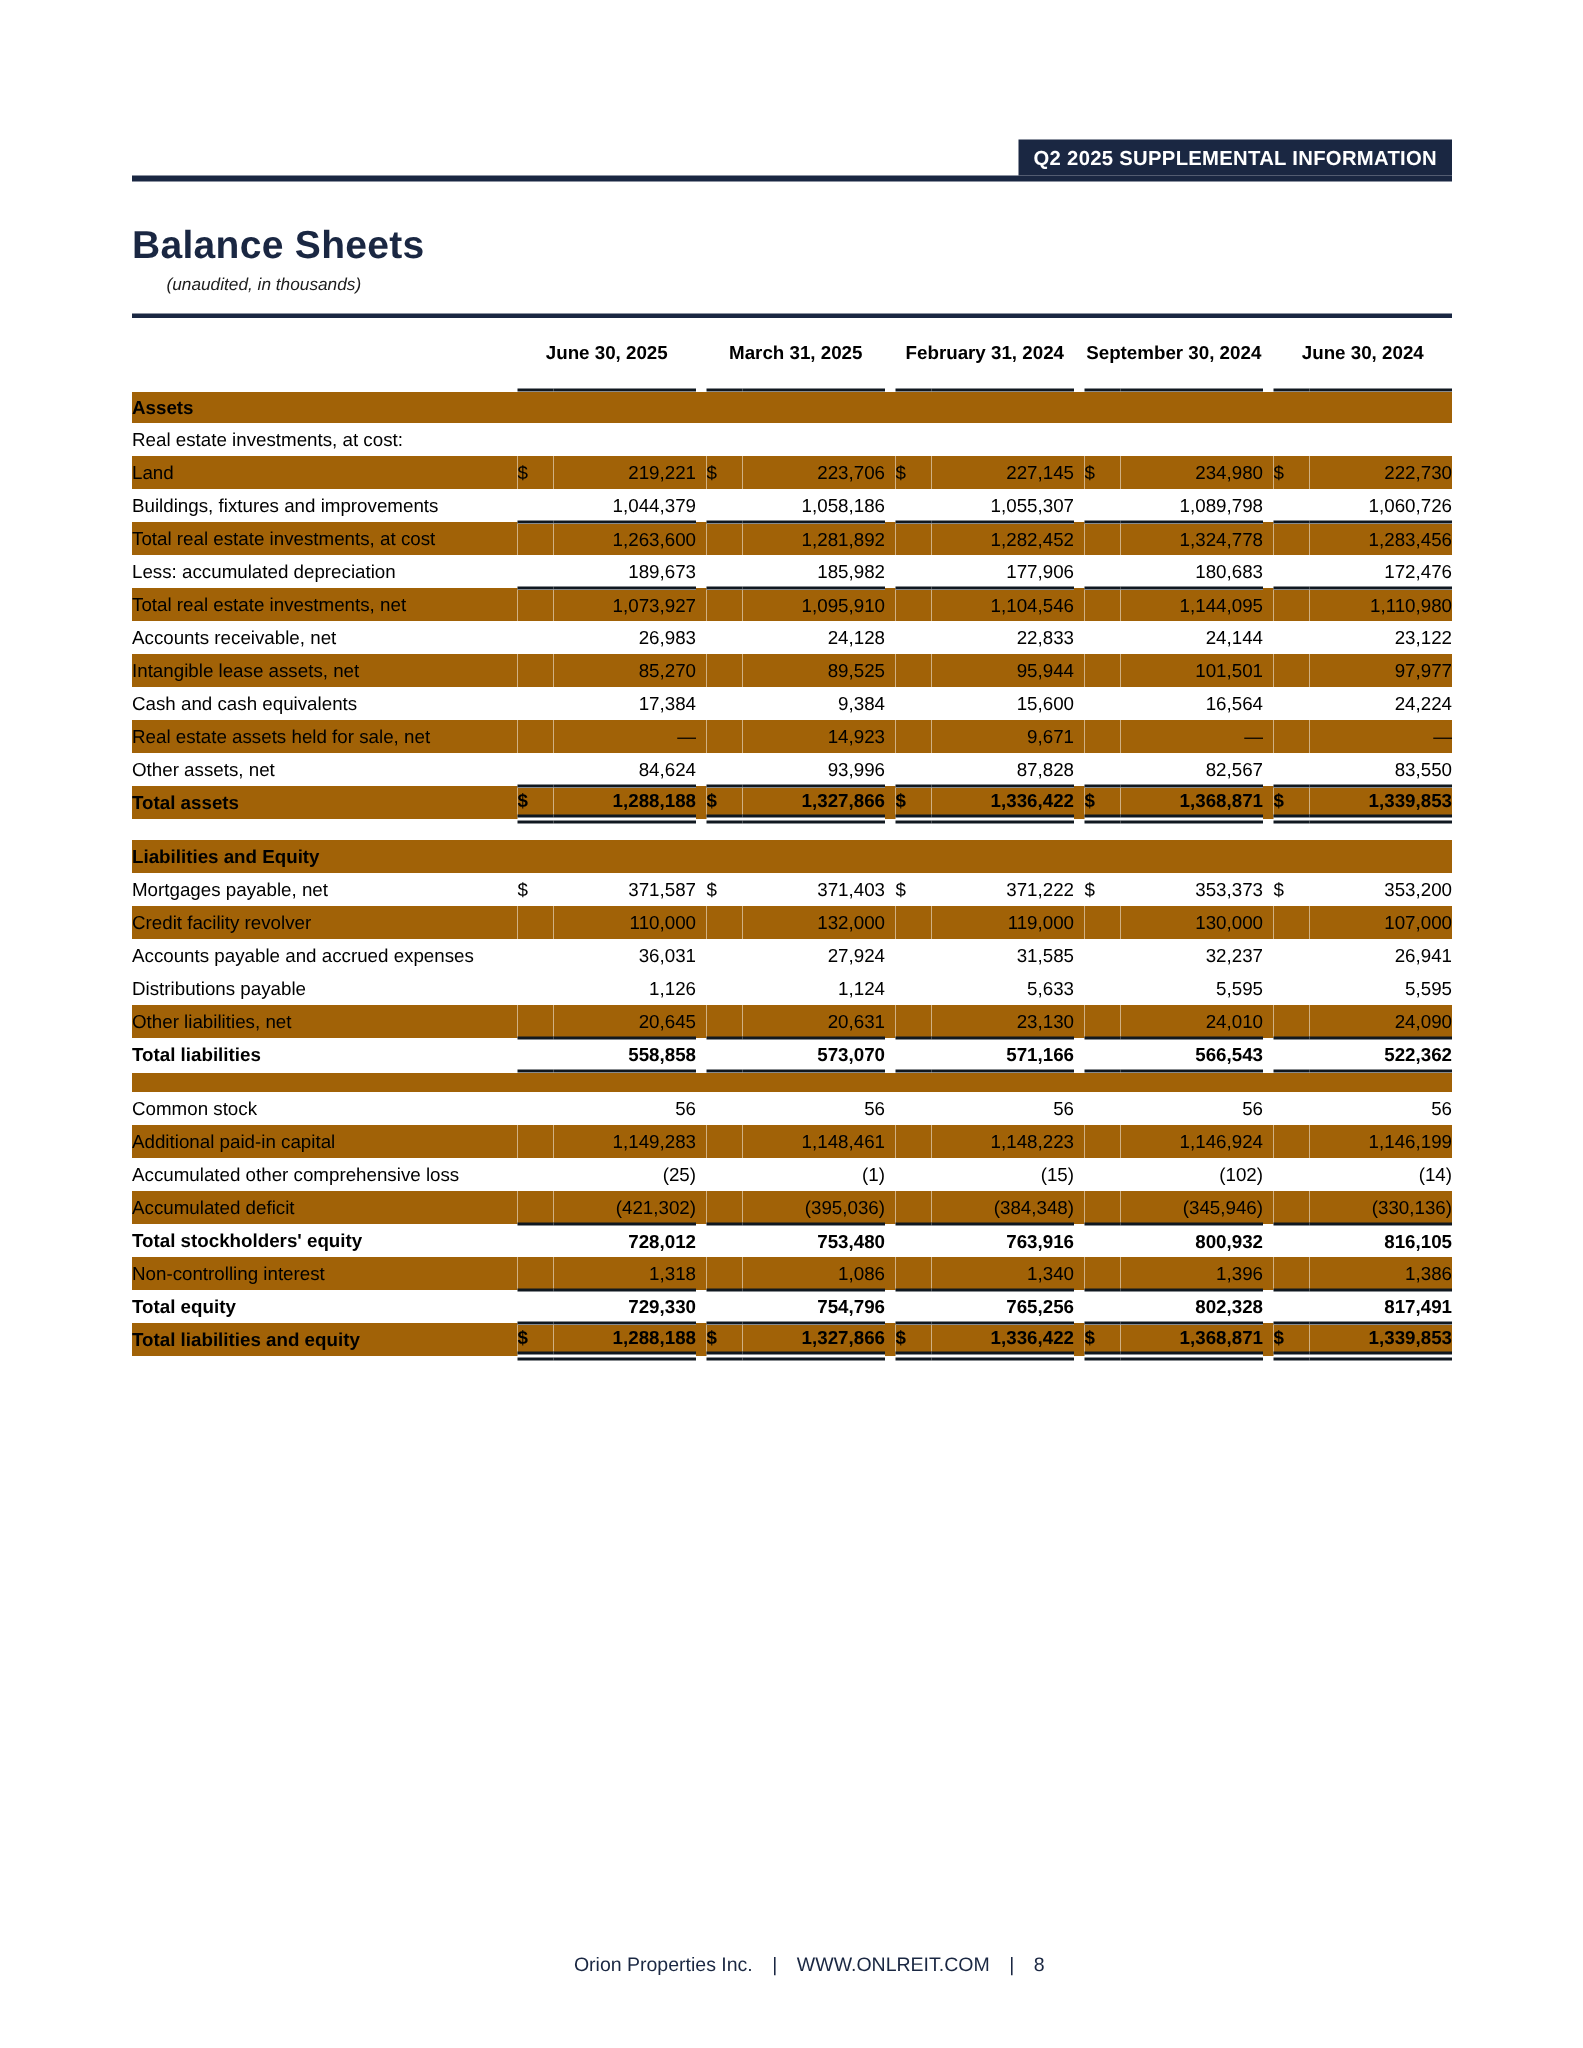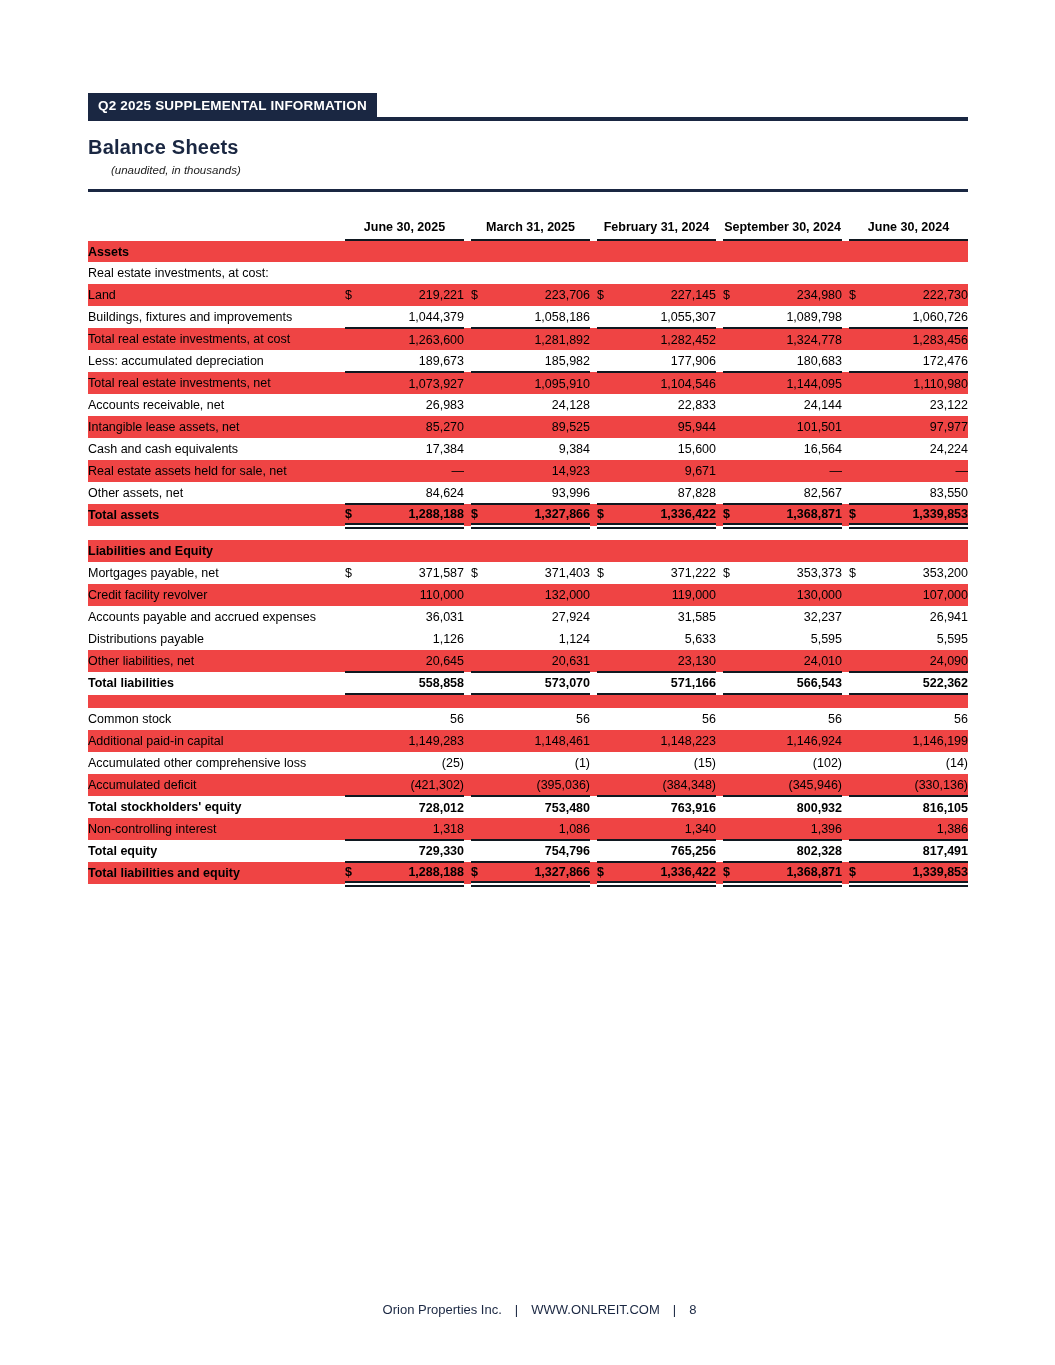--- a/index.html
+++ b/index.html
@@ -17,34 +17,34 @@
     overflow: hidden;
   }
   .content {
     margin: 0 87px 0 88px; 
   }
   
   .topbar {
     margin-top: 93px;
     border-bottom: 4px solid #1a2742;
     display: flex;
-    justify-content: flex-start;
+    justify-content: flex-end;
   }
   .banner {
     background: #1a2742;
     color: #ffffff;
     font-size: 13.5px;
     font-weight: bold;
     letter-spacing: 0.2px;
     padding: 5px 10px 4px 10px;
   }
   
   .title {
-    margin-top: 15px;
-    font-size: 20px;
+    margin-top: 27px;
+    font-size: 26px;
     font-weight: bold;
     color: #1a2742;
     letter-spacing: 0.2px;
   }
   .subtitle {
     margin-top: 5px;
     font-size: 11.5px;
     font-style: italic;
     color: #1c1c1c;
     margin-left: 23px;
@@ -67,34 +67,34 @@
     overflow: hidden;
     height: 22px;
     vertical-align: middle;
   }
   thead th.grp {
     vertical-align: bottom;
     text-align: center;
     font-weight: bold;
     font-size: 12.5px;
     line-height: 1.15;
-    padding-bottom: 5px;
+    padding-bottom: 17px;
     border-bottom: 2.5px solid #101820;
     white-space: normal;
     height: 48px;
   }
   thead th.gap, thead th.lblcol { border-bottom: none; }
   td.lbl { text-align: left; }
   td.usd { text-align: left; padding-left: 3px; }
   td.val { text-align: right; padding-right: 3px; }
   .i0 { padding-left: 1px; }
   .i1 { padding-left: 11px; }
   .i2 { padding-left: 23px; }
   .i3 { padding-left: 35px; }
-  tr.shade { background: #ef4444; }
+  tr.shade { background: #a16207; }
   tr.boldrow td { font-weight: bold; }
   td.r1 { border-bottom: 2px solid #101820; }
   td.r2 { border-bottom: 6px double #101820; }
   tr.spacer td { height: 14px; }
   td.sect { font-weight: bold; }
   
   .footer {
     position: absolute;
     bottom: 48px;
     left: 12px;

